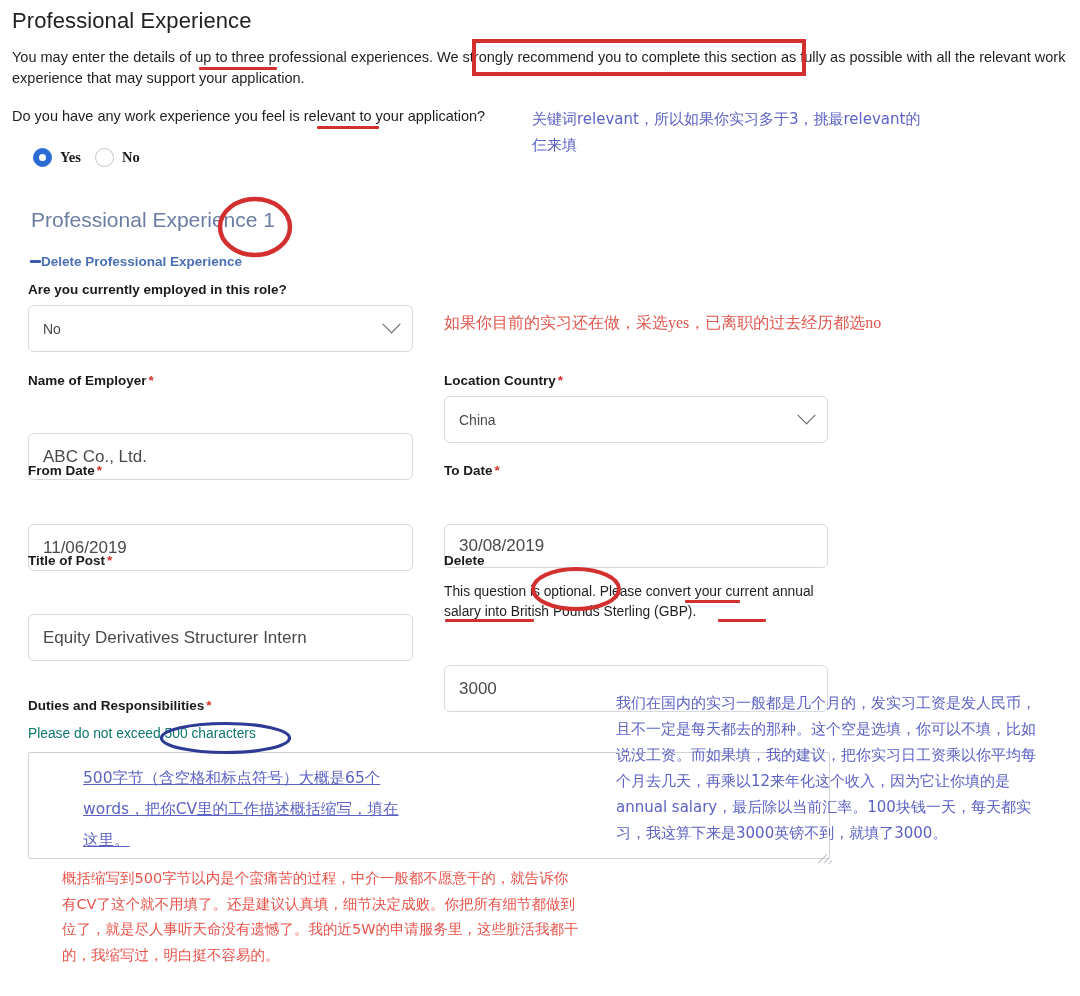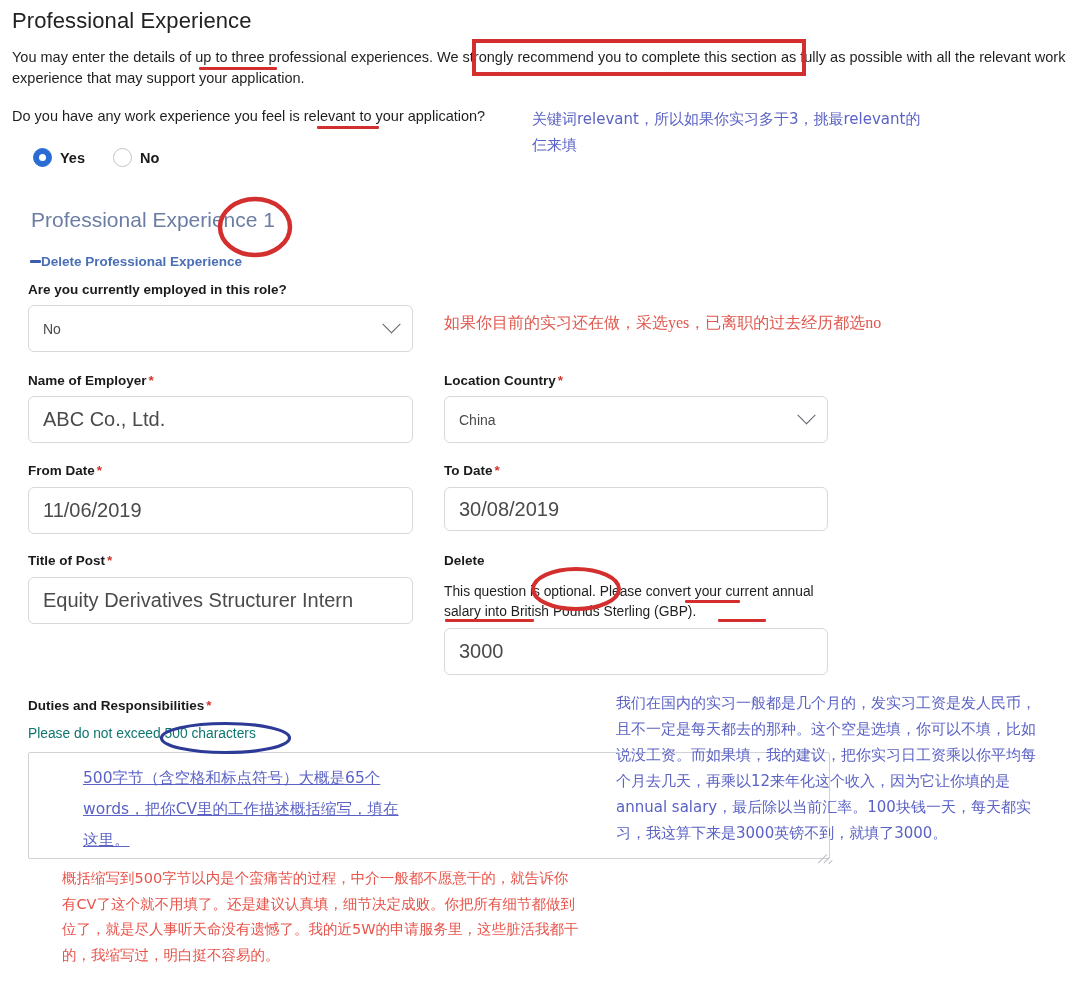--- a/index.html
+++ b/index.html
@@ -39,21 +39,22 @@
     left: 12px; top: 108px;
     font-size: 14.5px;
     color: #1f1f1f;
   }
 
   
   #radio-group {
     left: 33px; top: 148px;
     display: flex;
     align-items: flex-end;
-    gap: 14px;
+    gap: 0;
+    font-family: Liberation Serif, serif;
   }
   .radio-wrap { display: flex; align-items: center; gap: 8px; }
   .radio {
     width: 19px; height: 19px;
     border-radius: 50%;
     border: 1.5px solid #c2c6cc;
     background: #ffffff;
     display: inline-block;
     position: relative;
   }
@@ -110,26 +111,27 @@
     color: #1a1a1a;
     white-space: nowrap;
   }
   .req { color: #d0342c; font-weight: 700; margin-left: 2px; }
 
   
   .textbox {
     background: #ffffff;
     border: 1px solid #d5d8dd;
     border-radius: 6px;
-    font-size: 20px;
+    font-size: 17px;
     color: #4a4a4a;
     display: flex;
     align-items: center;
     padding: 11px 14px;
     font-family: "Liberation Sans", "DejaVu Sans", sans-serif;
+    margin-top: 37px;
   }
   .dropdown {
     background: #ffffff;
     border: 1px solid #d5d8dd;
     border-radius: 6px;
     font-size: 14px;
     color: #4a4a4a;
     display: flex;
     align-items: center;
     justify-content: space-between;

